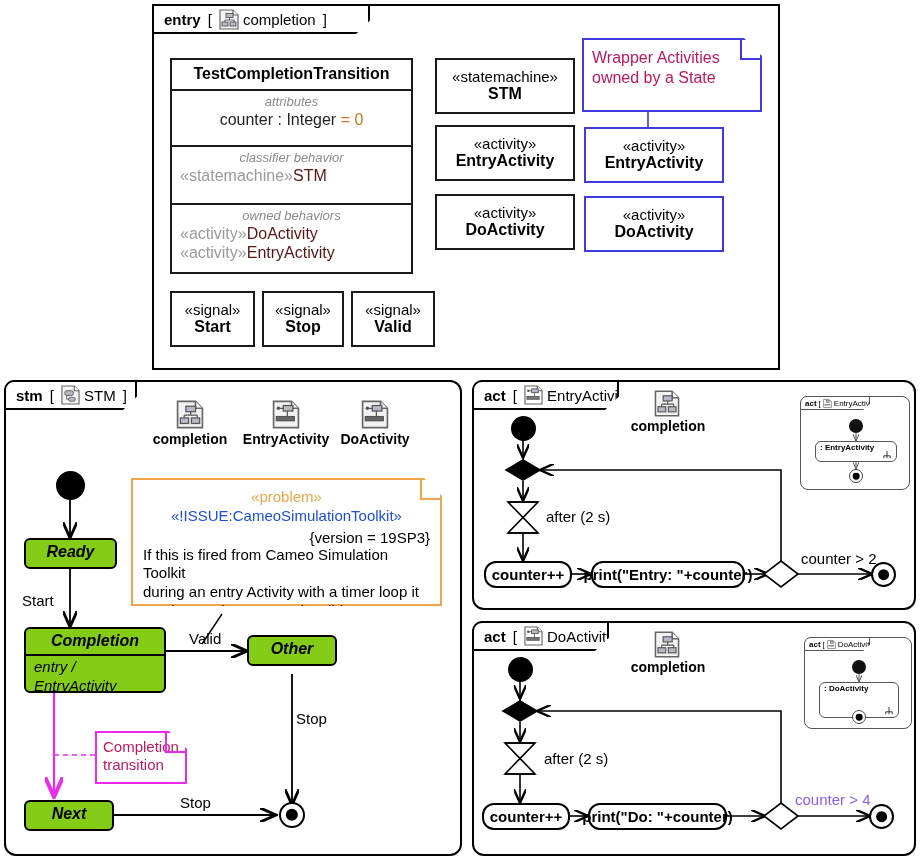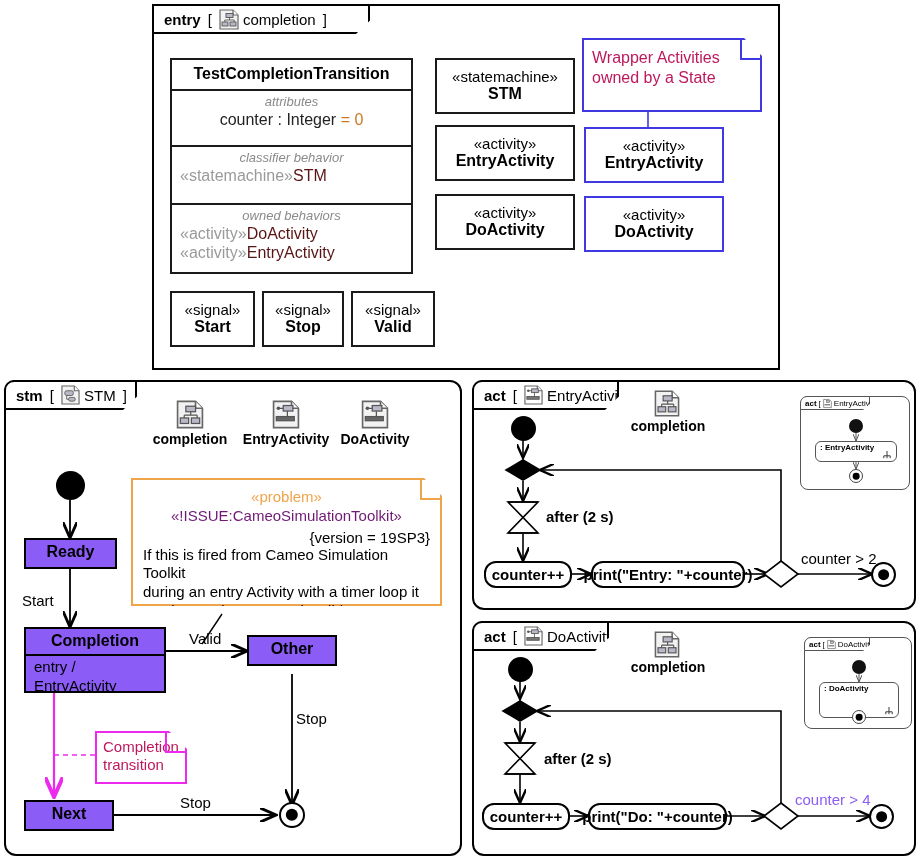--- a/index.html
+++ b/index.html
@@ -106,24 +106,25 @@
   }
   .note.blue  { border-color: #4038e0; color: #4038e0; }
   .note.orange-n { border-color: #f0a44a; color: #f0a44a; }
   .note.magenta { border-color: #ee29ee; color: #ee29ee; }
   .note-text { font-size: 16px; color: #be185d; line-height: 1.22; padding: 6px 8px; }
 
   
   .state {
     position: absolute;
     border: 2px solid #000;
-    border-radius: 0;
-    background: #8b5cf6;
+    border-radius: 6px;
+    background: #84cc16;
     box-sizing: border-box;
     overflow: hidden;
+    font-style: italic;
   }
   .state-name {
     font-size: 16px; font-weight: bold; text-align: center;
     padding: 3px 6px 4px 6px;
   }
   .state-div { border-top: 2px solid #000; }
   .state-body { font-size: 15px; padding: 2px 8px 4px 8px; line-height: 1.25; }
 
   
   .action {
@@ -151,21 +152,21 @@
   .finalnode::after {
     content: "";
     position: absolute;
     left: 50%; top: 50%;
     width: 56%; height: 56%;
     transform: translate(-50%, -50%);
     background: #000;
     border-radius: 50%;
   }
   .label { position: absolute; font-size: 15px; color: #000; white-space: nowrap; }
-  .label.bold { font-weight: bold; }
+  .label.bold { font-weight: normal; }
   .label.blue { color: #8b5cf6; }
 
   
   .icon-shortcut { position: absolute; }
   .icon-caption {
     position: absolute;
     font-size: 14px; font-weight: bold; color: #000;
     text-align: center; white-space: nowrap;
   }
 
@@ -380,21 +381,21 @@
 
       <line x1="196" y1="262" x2="216" y2="232" stroke="#000" stroke-width="1.4"></line>
     </svg>
 
     <div class="initial" style="left:50px; top:89px; width:29px; height:29px;"></div>
 
     <div class="note orange-n" style="left:125px; top:96px; width:311px; height:128px;">
       <div class="fold"></div>
       <div style="padding:8px 10px 6px 10px;">
         <div style="text-align:center; font-size:15px; color:#f0a44a; line-height:1.25;">«problem»</div>
-        <div style="text-align:center; font-size:15px; color:#701a75; line-height:1.25;">«!ISSUE:CameoSimulationToolkit»</div>
+        <div style="text-align:center; font-size:15px; color:#1d4ed8; line-height:1.25;">«!ISSUE:CameoSimulationToolkit»</div>
         <div style="text-align:right; font-size:15px; color:#000; margin-top:3px;">{version = 19SP3}</div>
         <div style="font-size:15px; color:#000; line-height:1.25;">If this is fired from Cameo Simulation Toolkit</div>
         <div style="font-size:15px; color:#000; line-height:1.25;">during an entry Activity with a timer loop it</div>
         <div style="font-size:15px; color:#000; line-height:1.25;">crashes and reports an invalid "memory error".</div>
       </div>
     </div>
 
     <div class="state" style="left:18px; top:156px; width:93px; height:31px;">
       <div class="state-name">Ready</div>
     </div>

